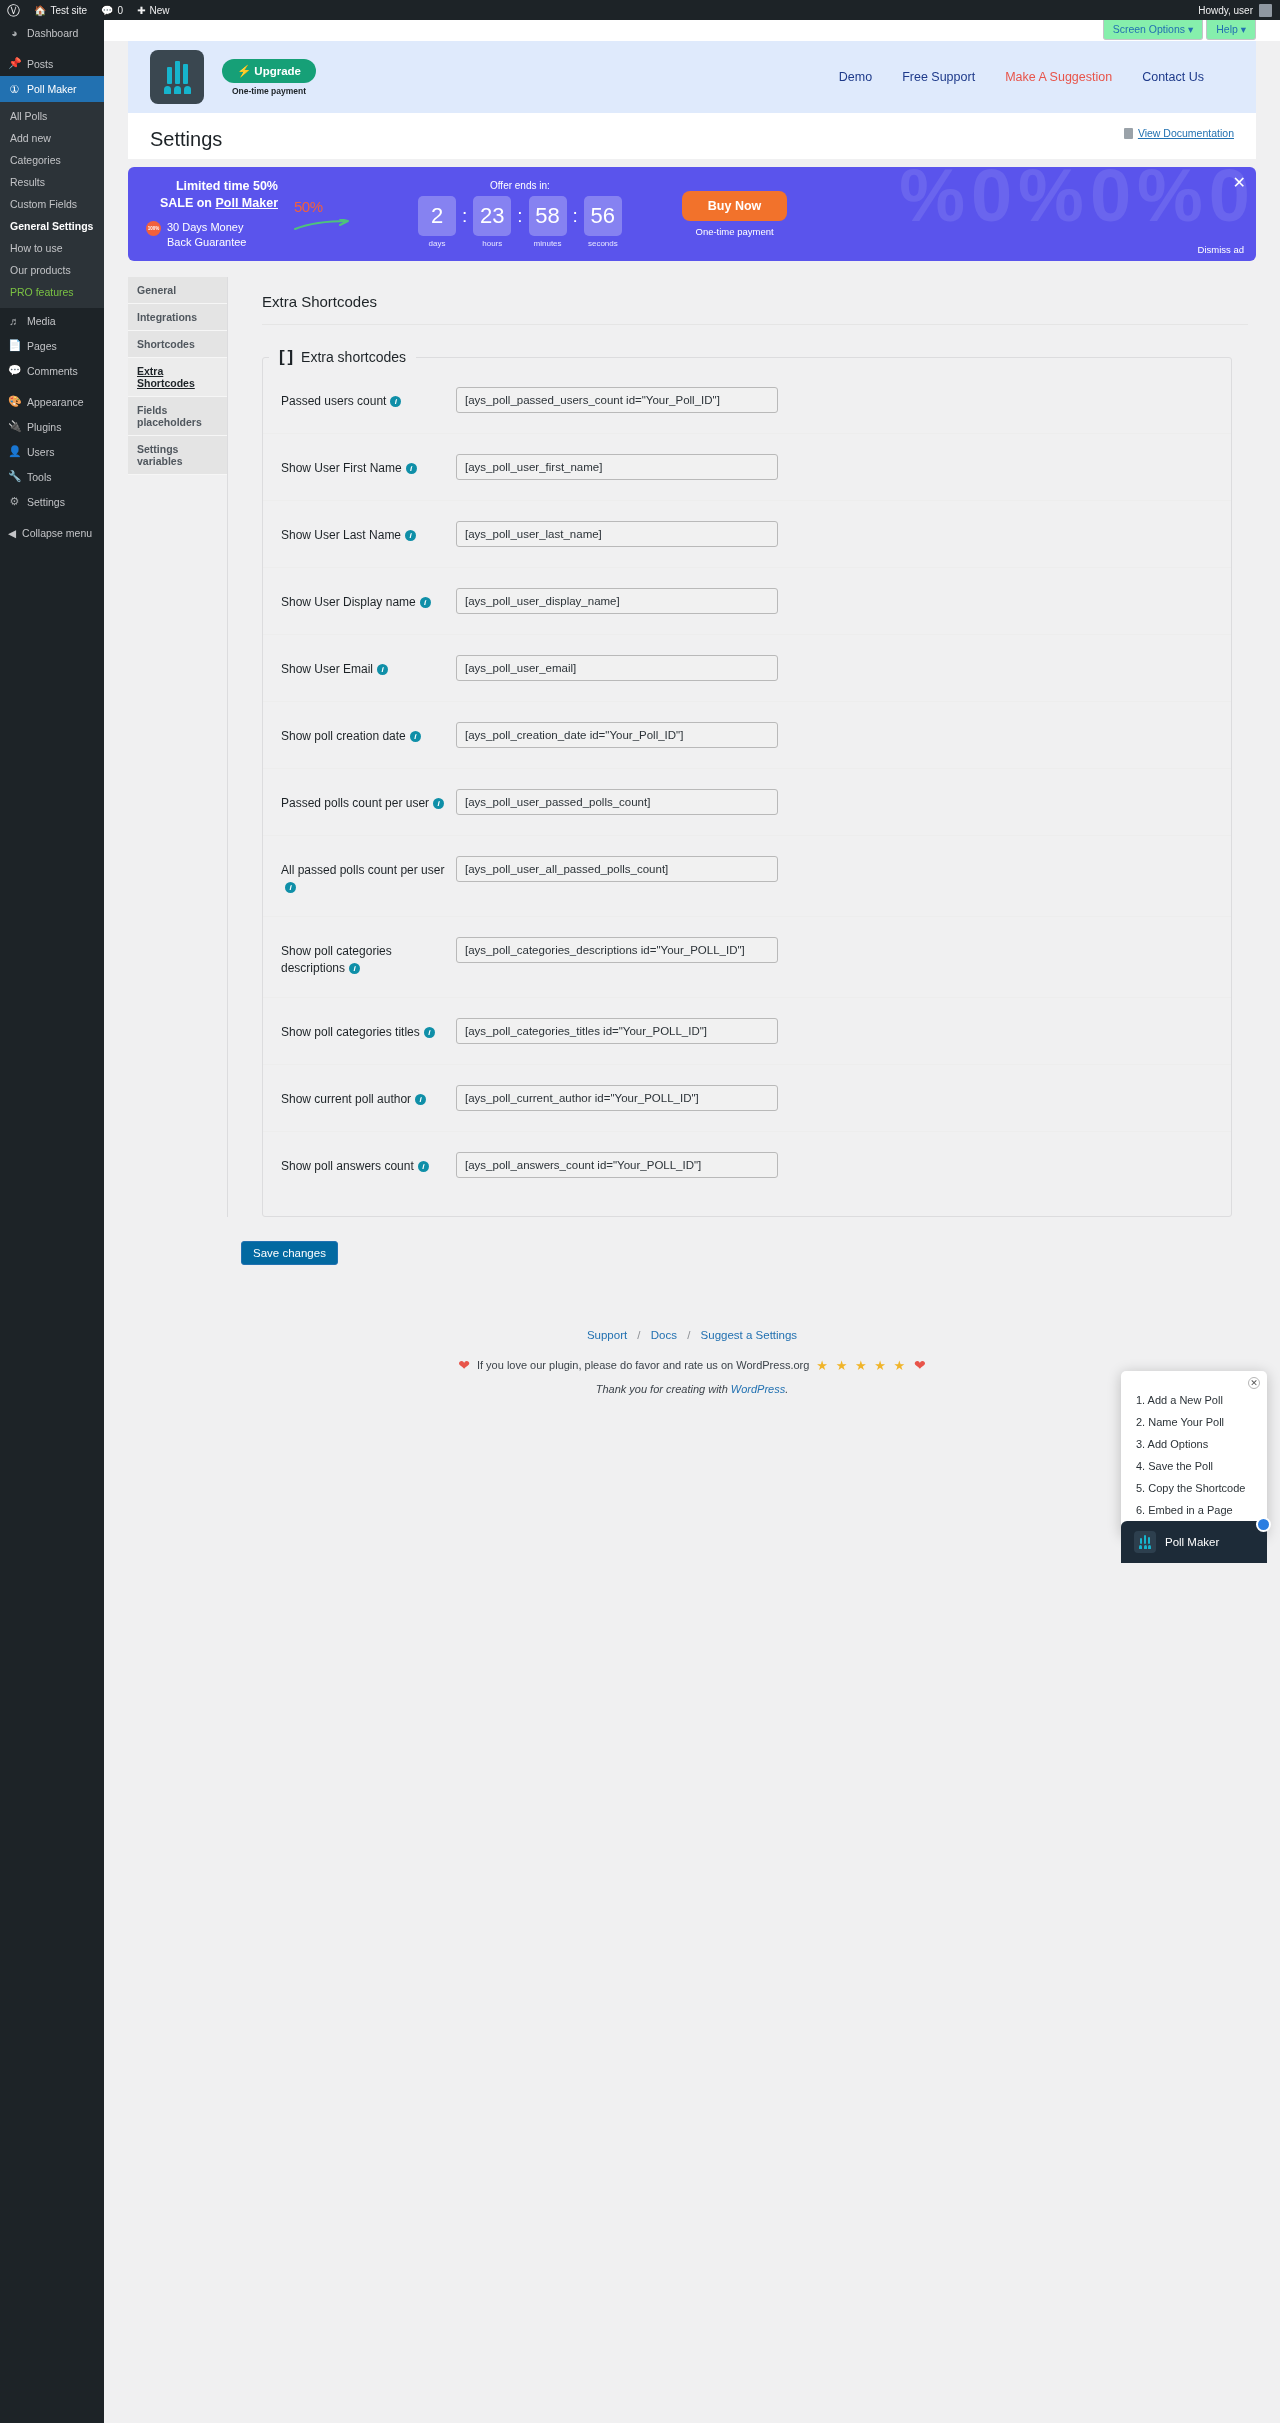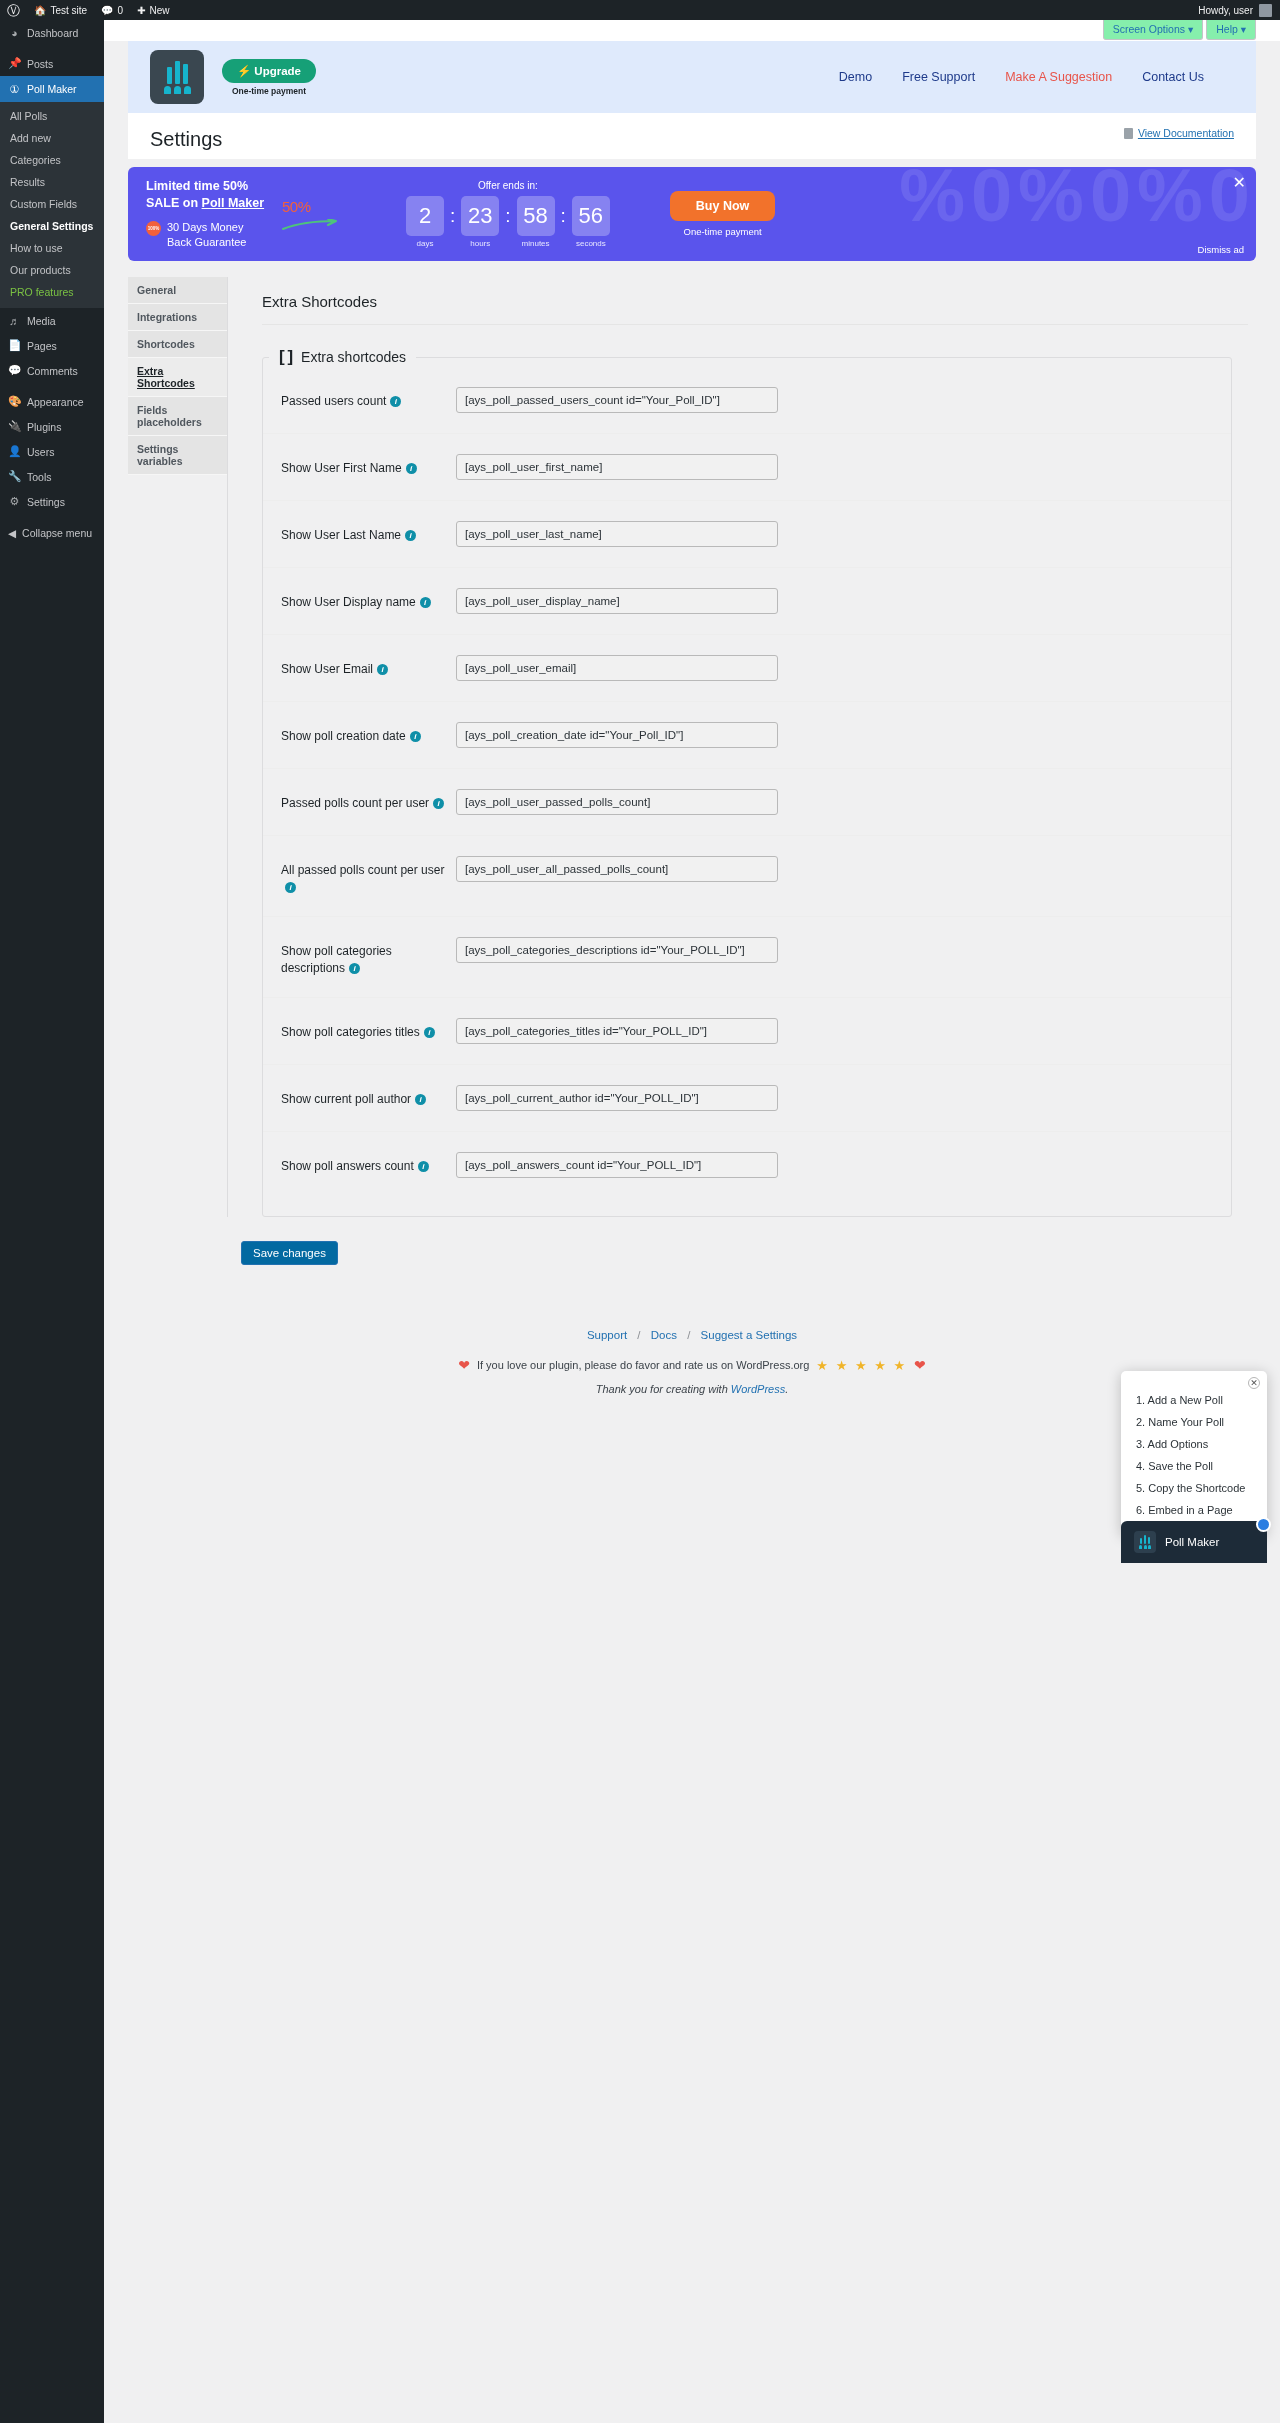--- a/index.html
+++ b/index.html
@@ -85,26 +85,26 @@
   
   .promo {
     position:relative; margin:8px 24px 0; background:#5a54ec; border-radius:6px;
     height:94px; color:#fff; overflow:hidden; display:flex; align-items:center;
   }
   .promo .watermark {
     position:absolute; right:0; top:-14px; font-size:74px; color:rgba(255,255,255,.10);
     letter-spacing:6px; font-weight:bold; white-space:nowrap; pointer-events:none; user-select:none;
   }
   .promo-left { padding:8px 0 8px 18px; width:150px; z-index:2; }
-  .promo-left .ttl { font-size:12.5px; font-weight:bold; line-height:17px; }
+  .promo-left .ttl { font-size:12.5px; font-weight:bold; line-height:17px;text-align:right; }
   .promo-left .ttl u { text-decoration:underline; }
   .guarantee { display:flex; align-items:flex-start; gap:6px; margin-top:8px; font-size:11px; line-height:15px; }
   .seal { width:15px; height:15px; background:#f2603c; border-radius:50%; flex:none; margin-top:1px;
           font-size:4.5px; color:#fff; display:flex; align-items:center; justify-content:center; font-weight:bold; }
-  .fifty { z-index:2; margin-left:4px; position:relative; width:70px; }
+  .fifty { z-index:2; margin-left:16px; position:relative; width:70px; }
   .fifty .num { font-size:15px; color:#f2603c; font-weight:500; letter-spacing:-.5px; }
   .fifty .swoosh { display:block; width:56px; height:12px; margin-top:4px; }
   .promo-mid { z-index:2; margin-left:54px; text-align:center; }
   .offer-lbl { font-size:10px; margin-bottom:5px; }
   .countdown { display:flex; align-items:flex-start; gap:6px; }
   .cd-cell { width:38px; }
   .cd-box {
     background:rgba(255,255,255,.27); border-radius:5px; height:40px;
     display:flex; align-items:center; justify-content:center; font-size:22px; color:#fff;
   }

